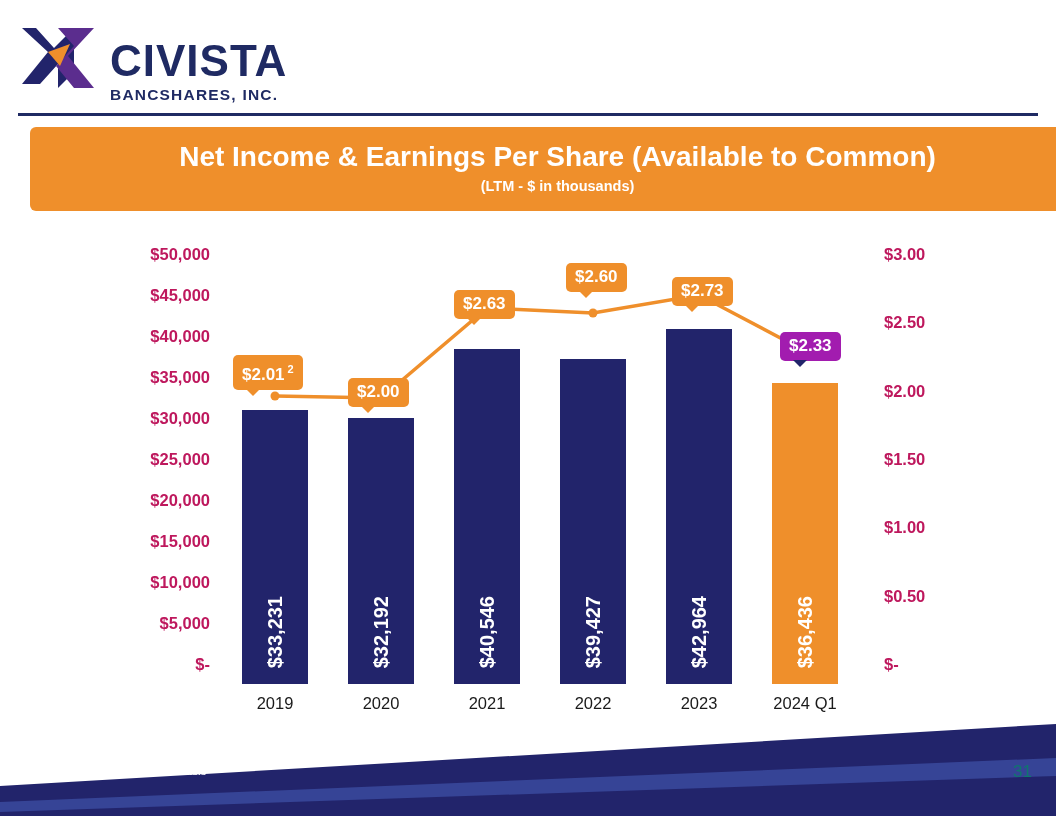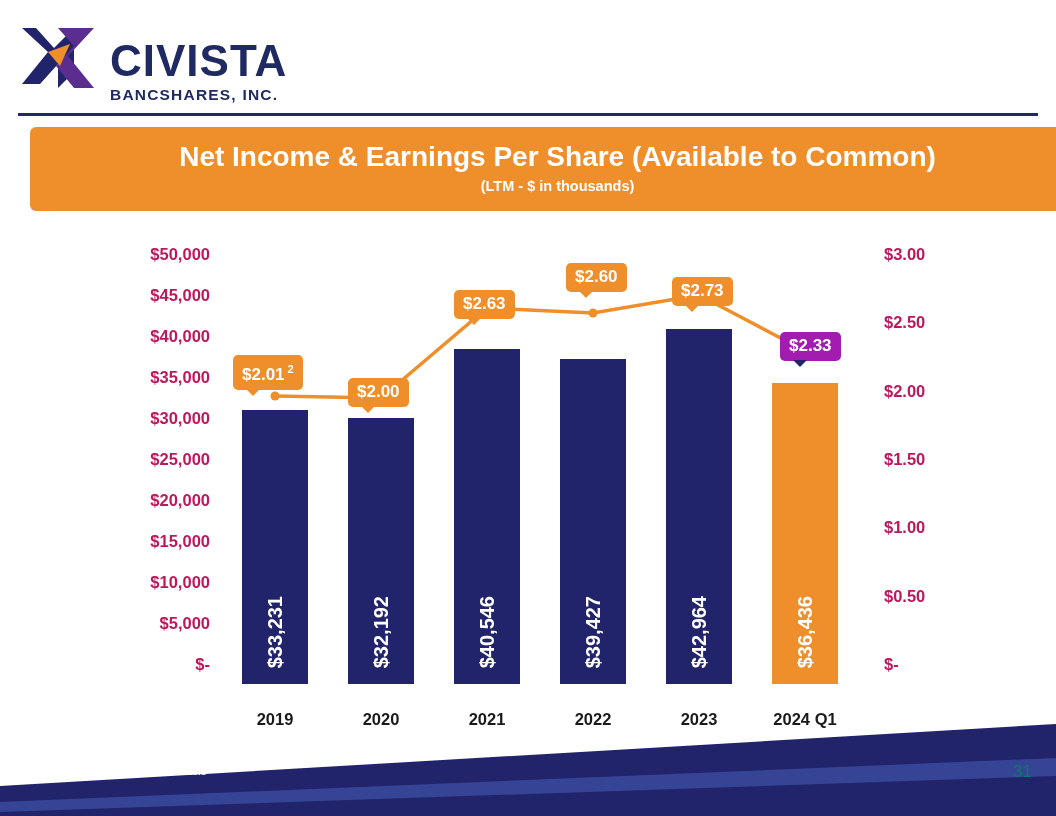--- a/index.html
+++ b/index.html
@@ -158,23 +158,23 @@
     transform: rotate(180deg);
     transform-origin: center;
     display: flex;
     justify-content: flex-start;
     align-items: center;
   }
   .bar-value span { display: block; }
 
   .x-label {
     position: absolute;
-    top: 478px;
+    top: 462px;
     font-size: 16.5px;
-    font-weight: bold;
+    font-weight: normal;
     color: #1a1a1a;
     text-align: center;
     width: 110px;
   }
 
   .eps-line {
     position: absolute;
     left: 222px;
     top: 22px;
     width: 640px;

